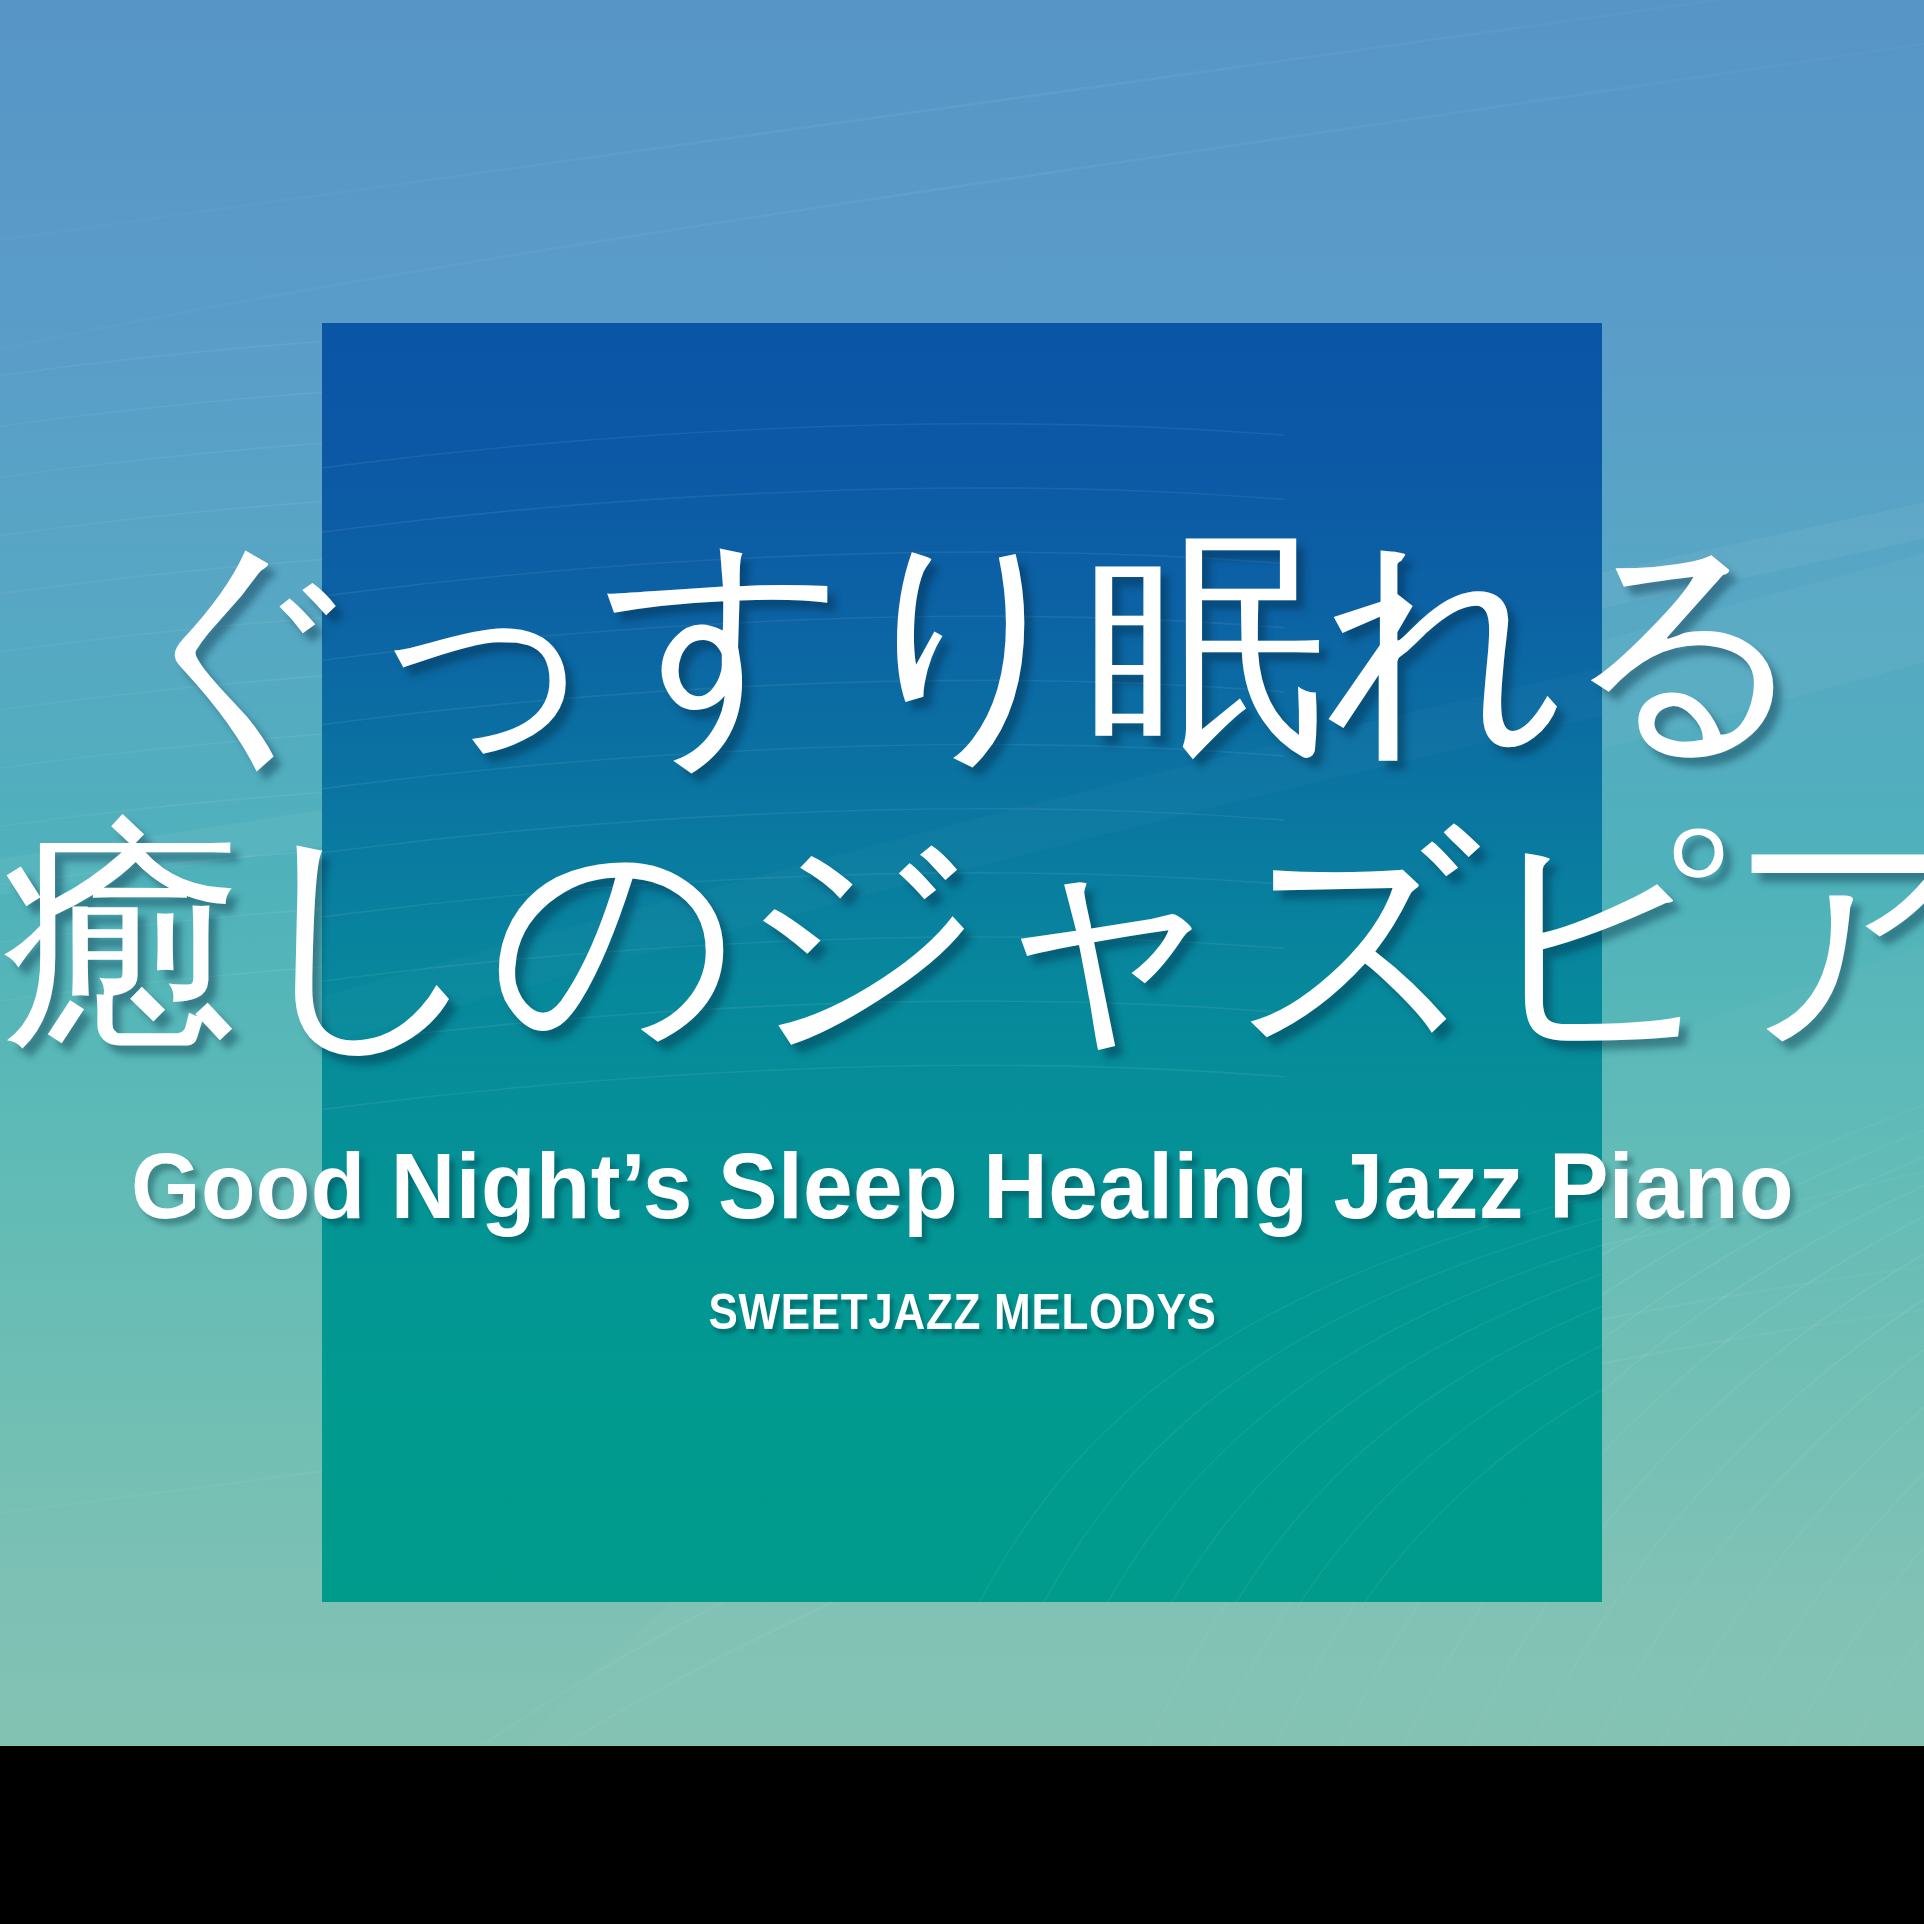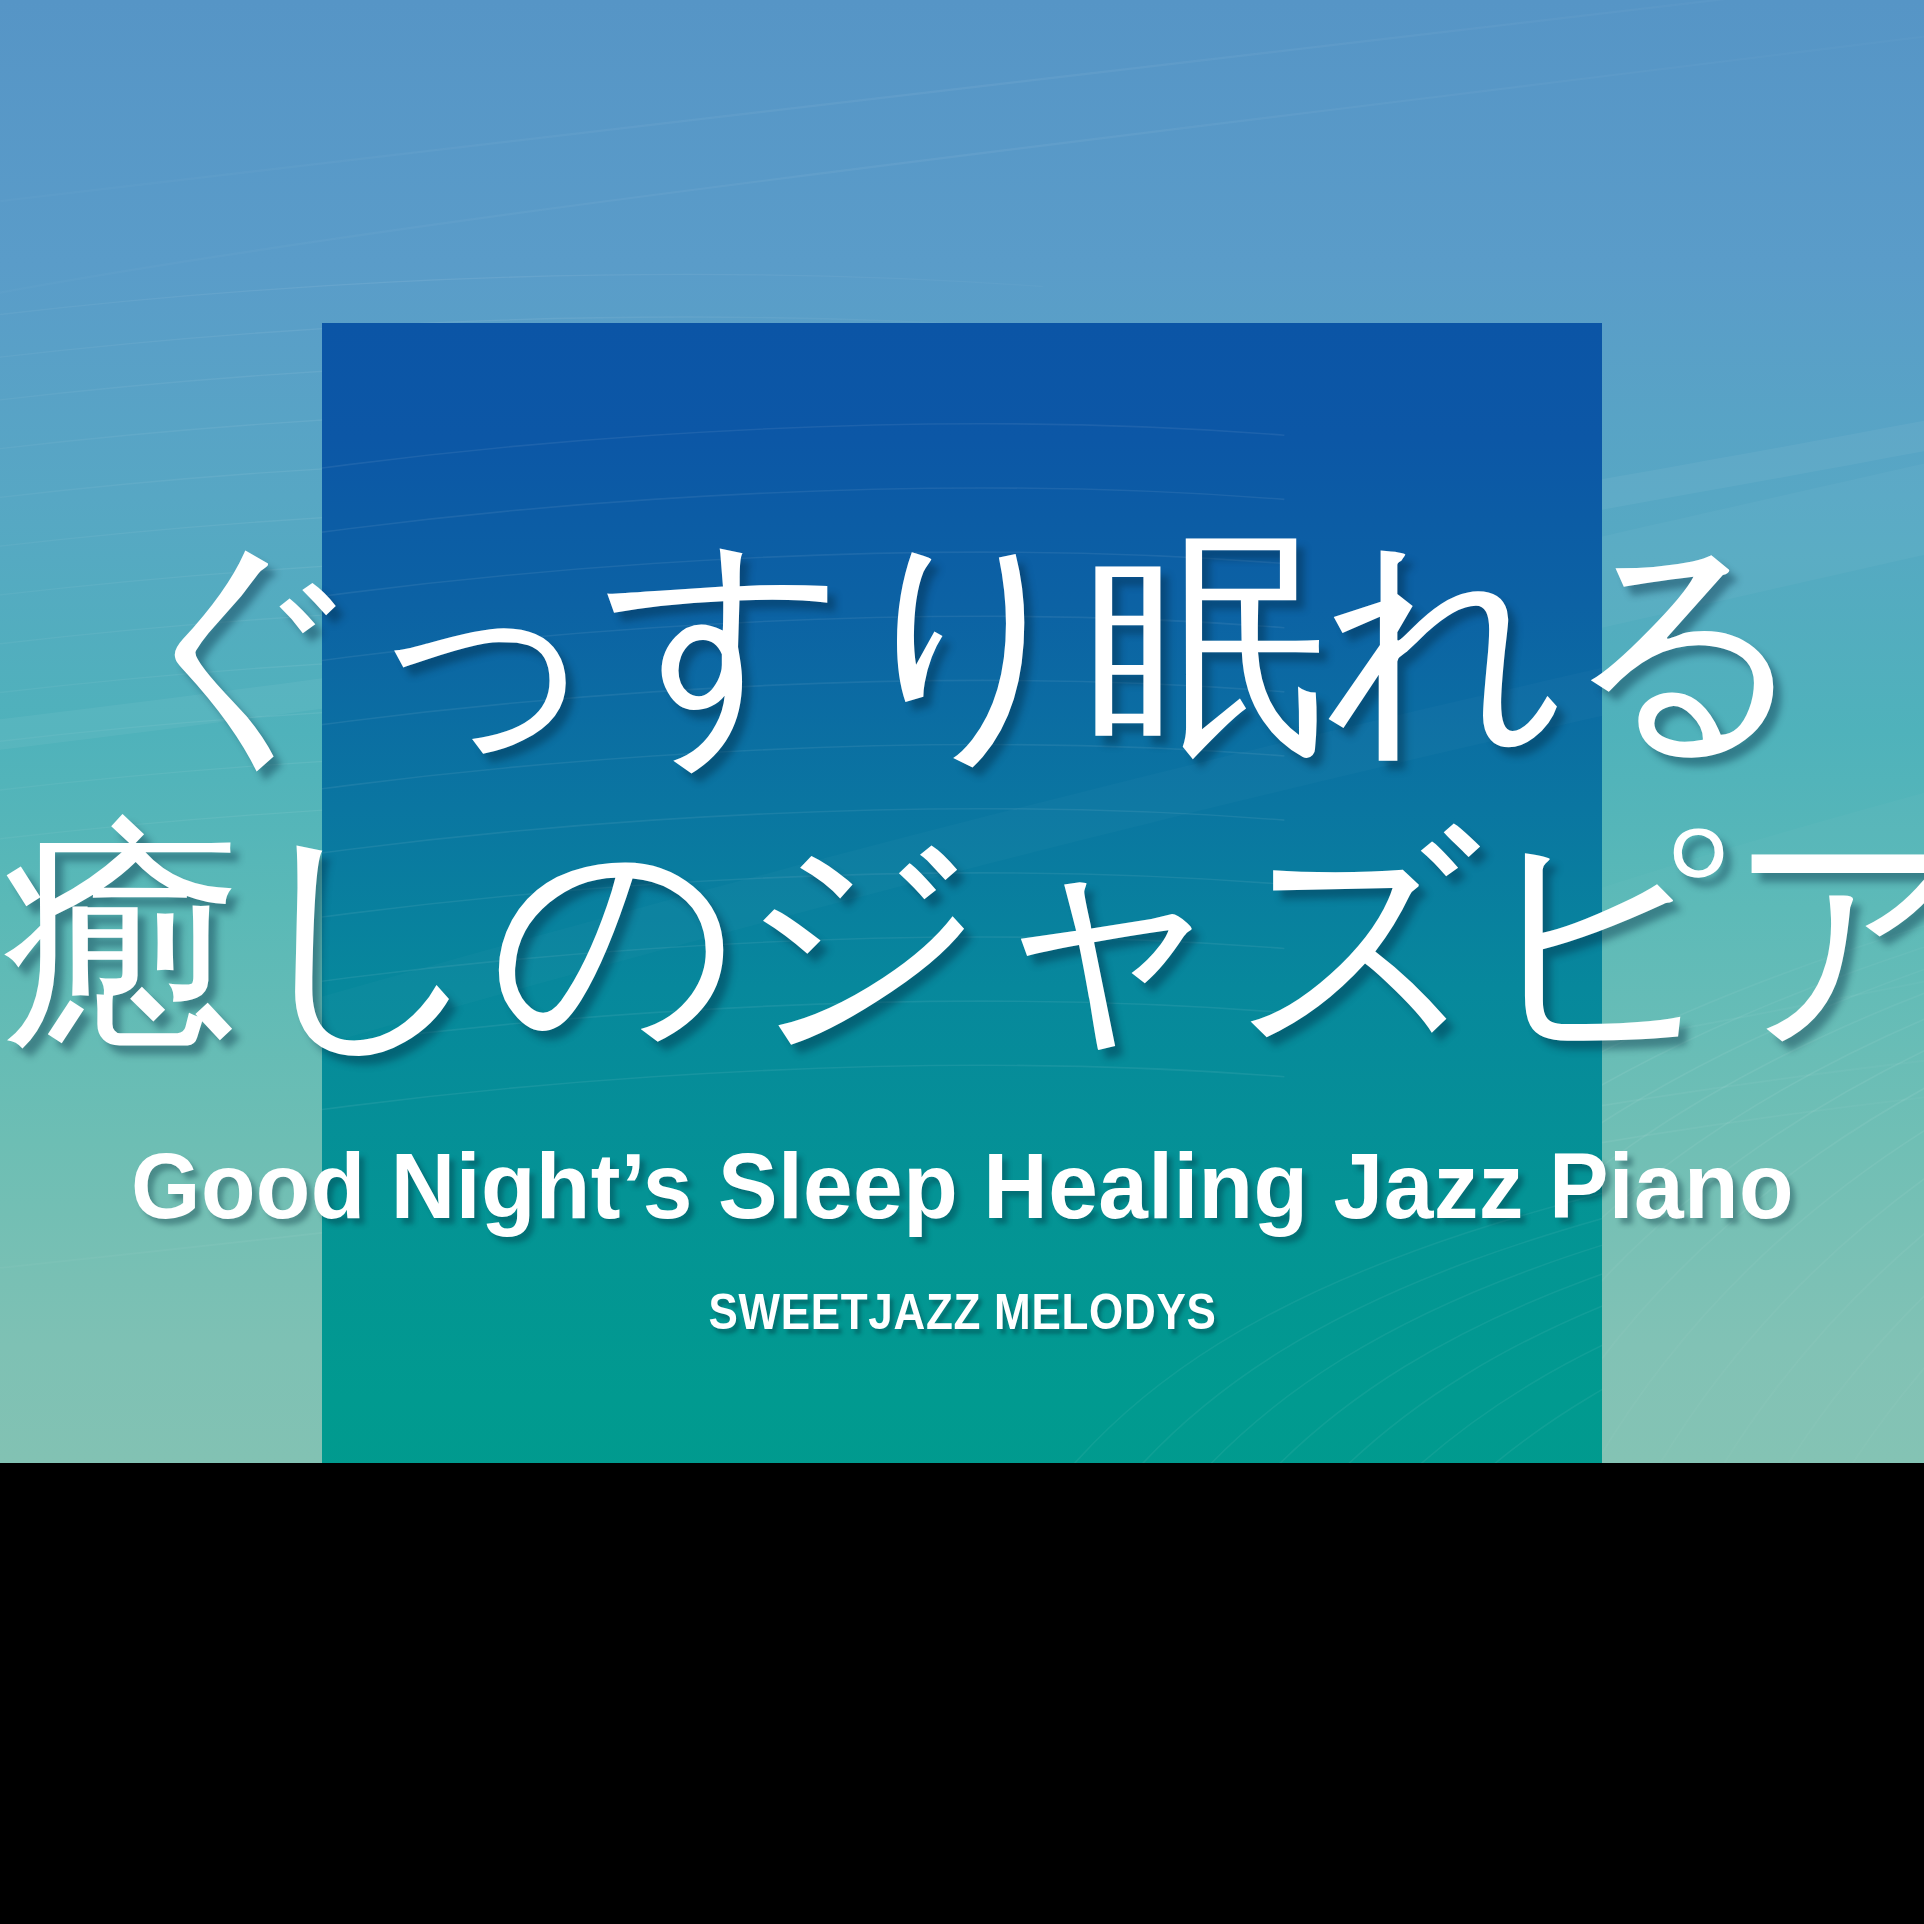--- a/index.html
+++ b/index.html
@@ -3,21 +3,21 @@
 <meta charset="utf-8">
 <style>
   html, body {
     margin: 0;
     padding: 0;
     background: #000;
   }
   #cover {
     position: relative;
     width: 1925px;
-    height: 1463px;
+    height: 1746px;
     overflow: hidden;
     font-family: "Liberation Sans", "DejaVu Sans", sans-serif;
   }
 
   
   .bg-gradient {
     position: absolute;
     inset: 0;
     background: linear-gradient(180deg,
                 #5695c6 0%,

